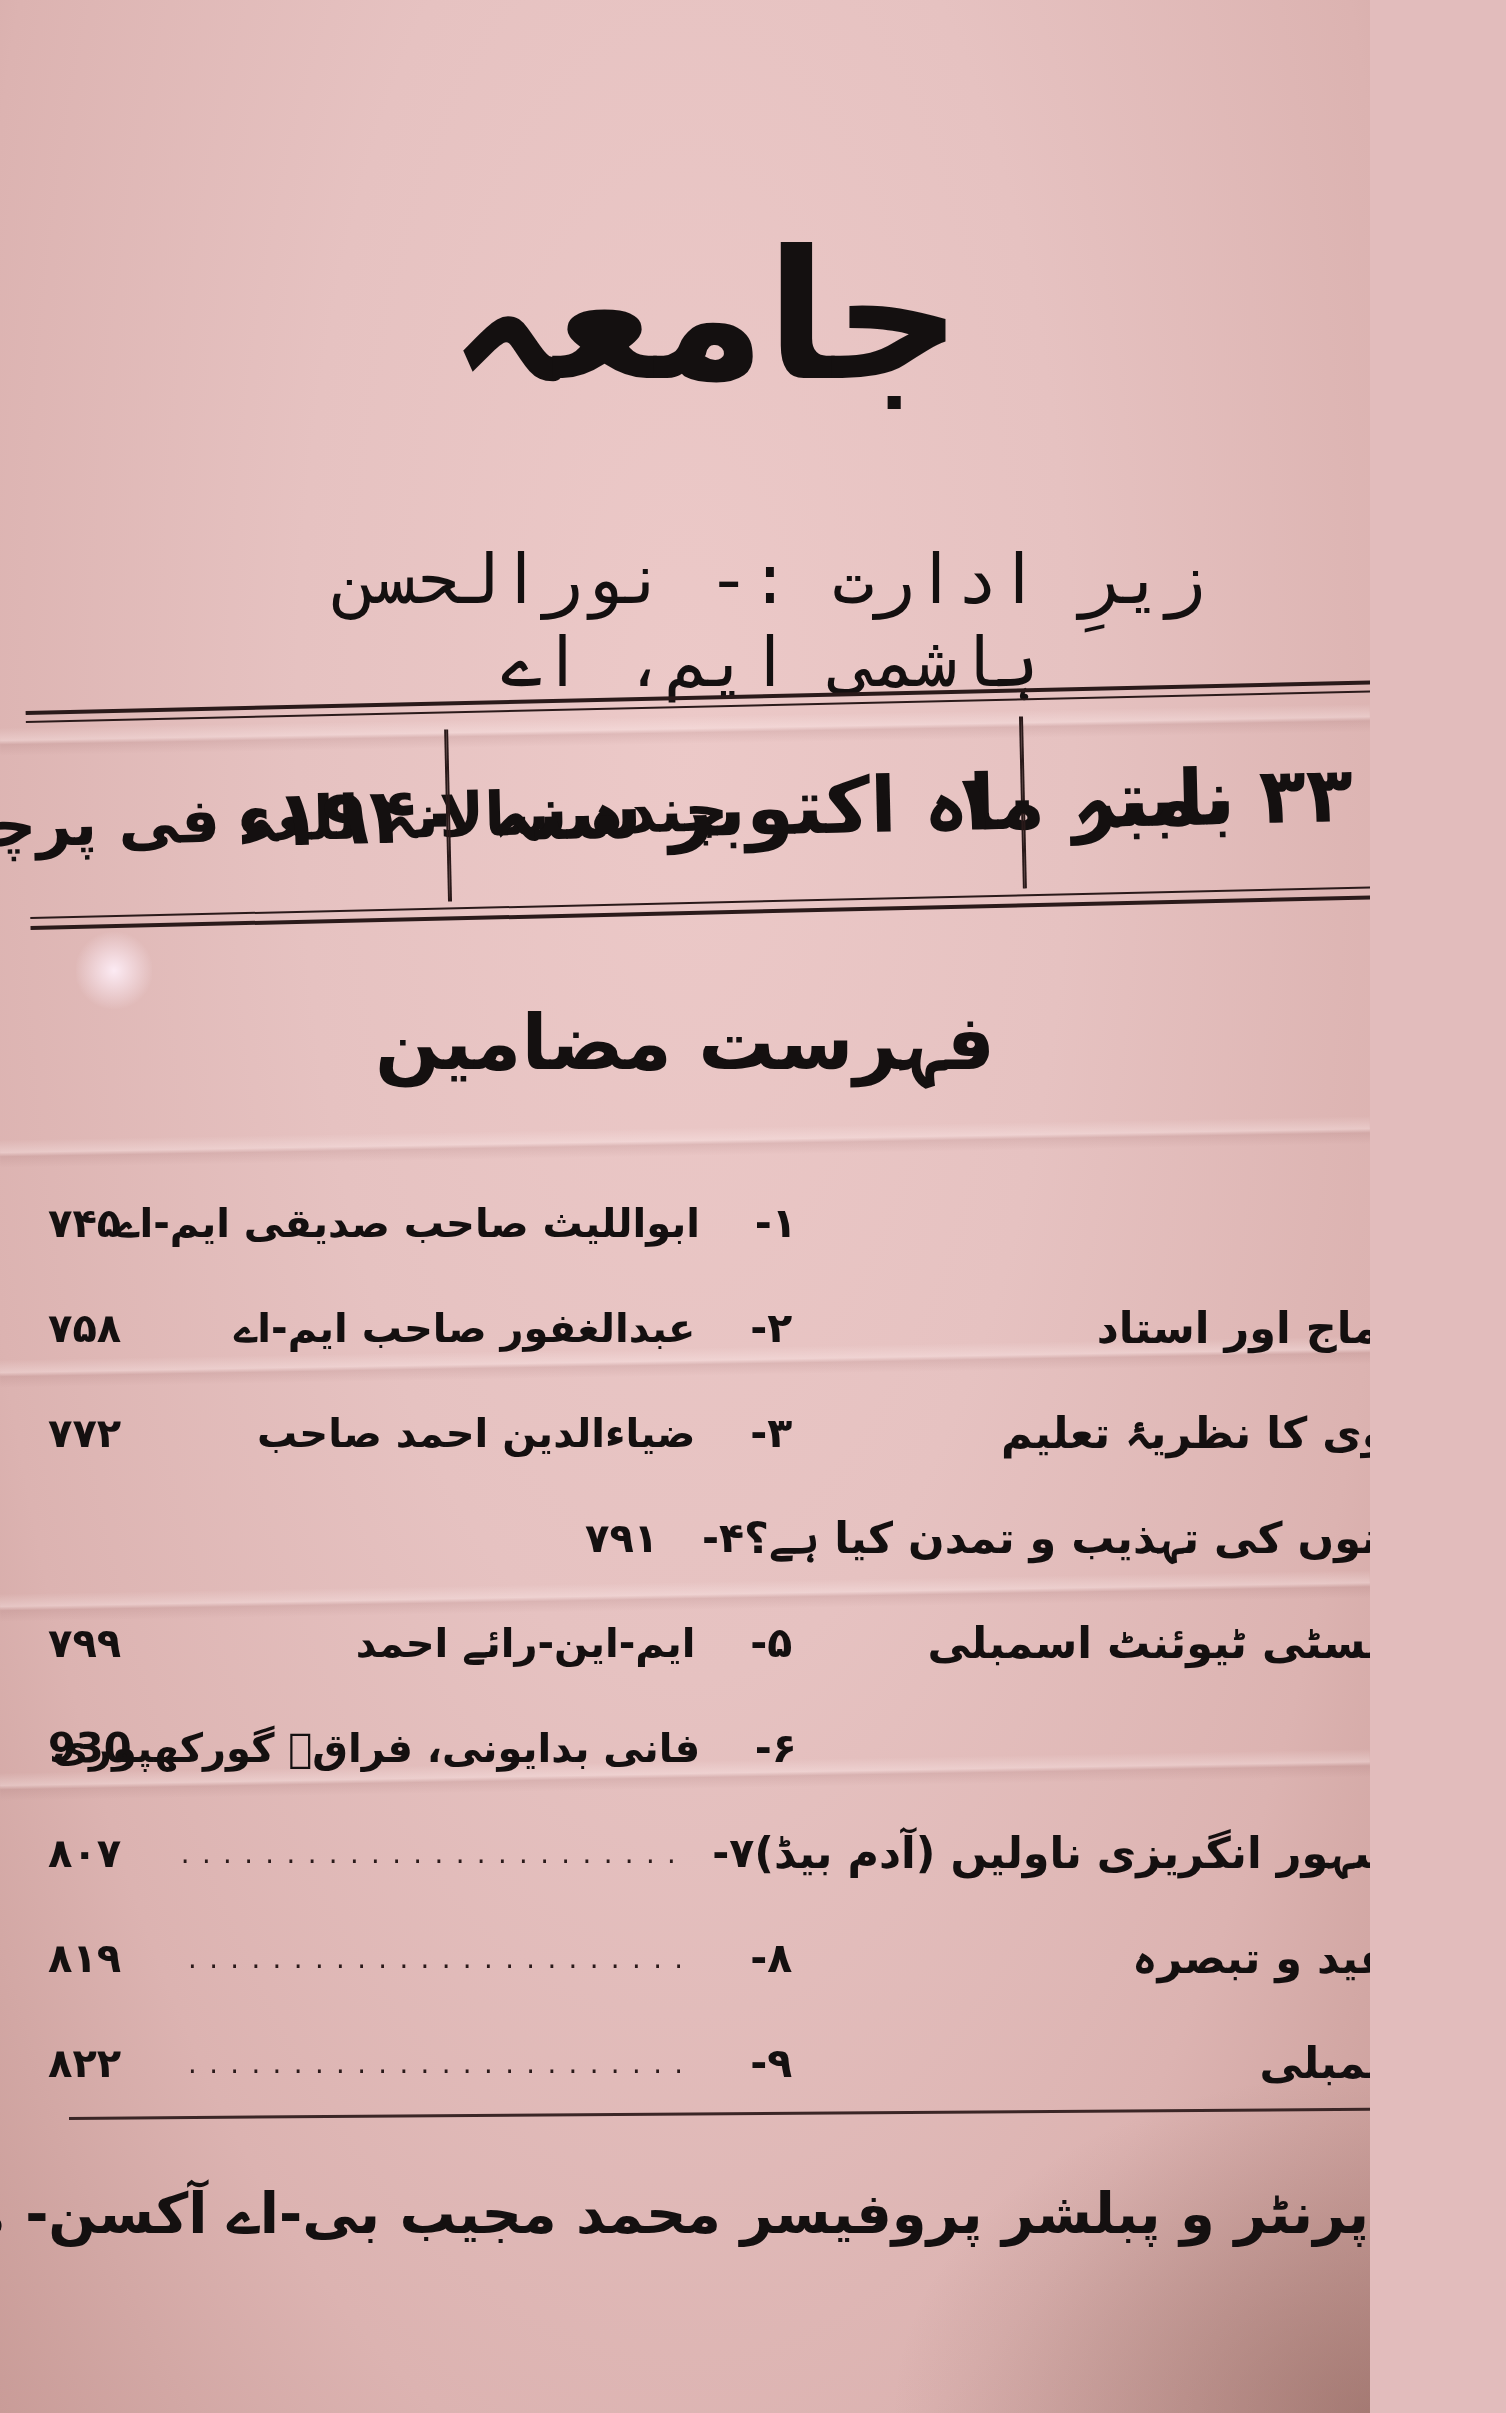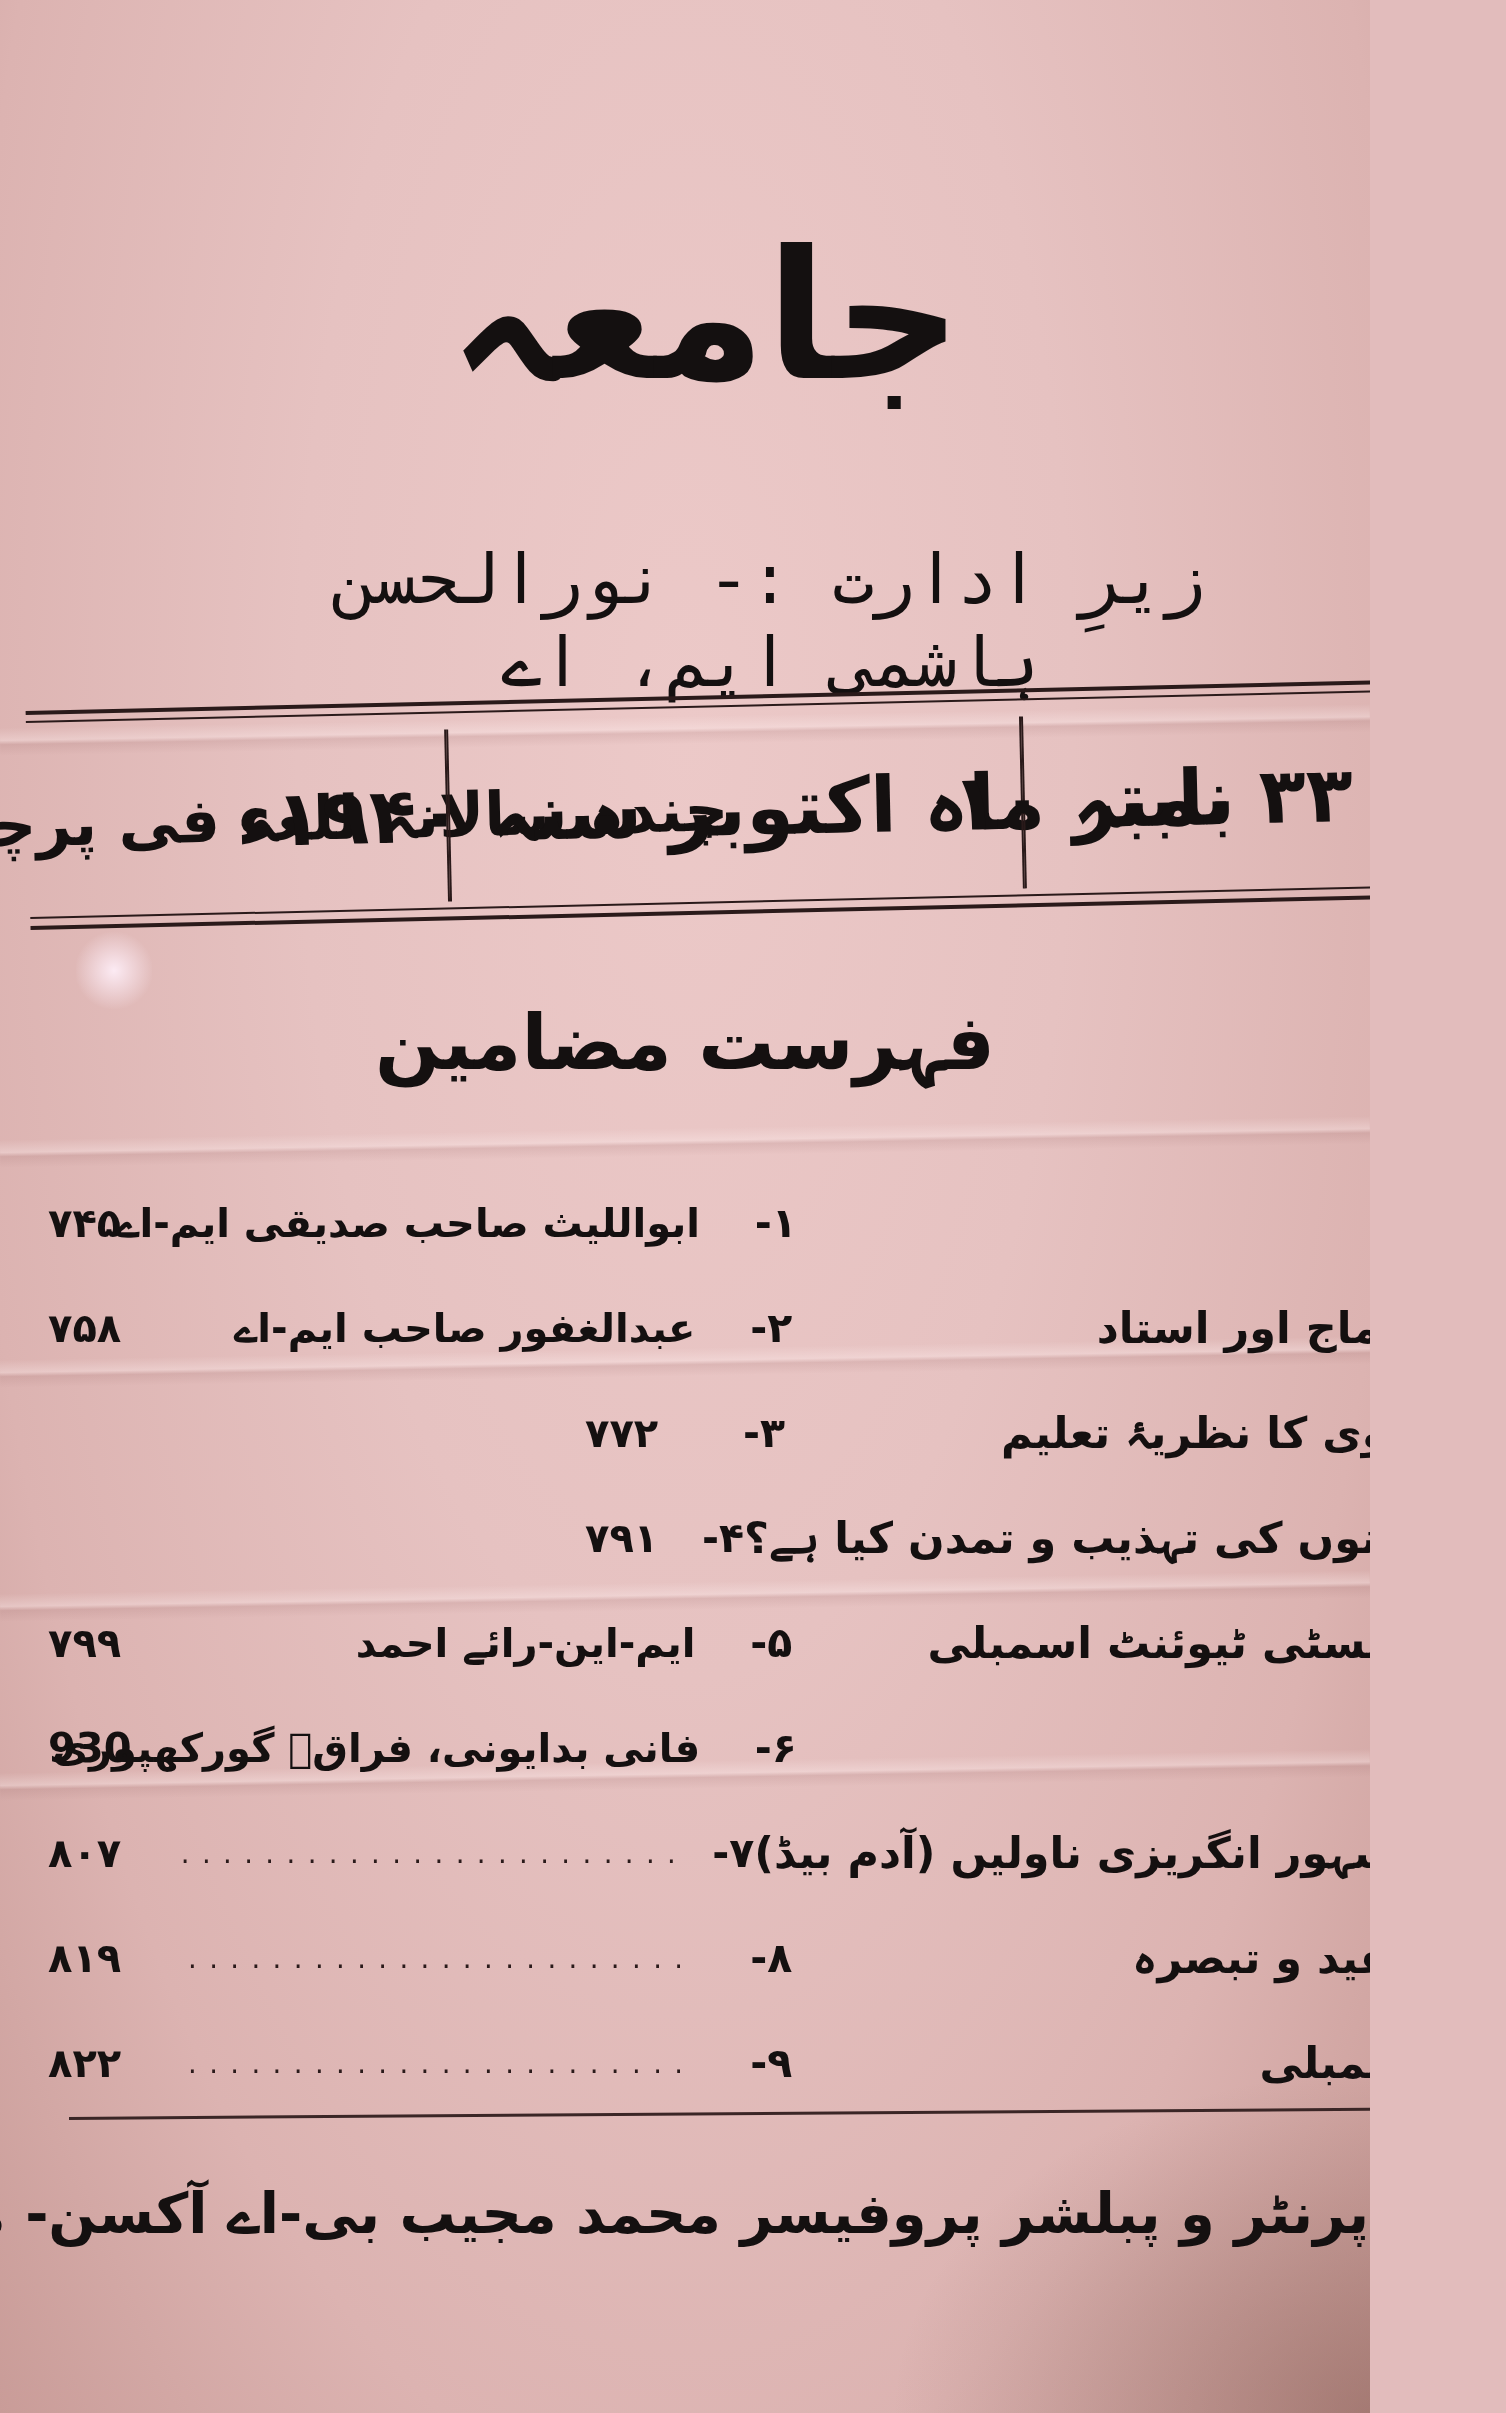--- a/index.html
+++ b/index.html
@@ -143,20 +143,21 @@
           <span class="toc-text">سماج اور استاد</span>
         </div>
       <div class="toc-author urdu">عبدالغفور صاحب ایم-اے</div>
       <div class="toc-page urdu">۷۵۸</div>
     </div>
     <div class="toc-row">
       <div class="toc-title-cell urdu">
           <span class="toc-num">۳-</span>
           <span class="toc-text">ڈیوی کا نظریۂ تعلیم</span>
         </div>
+      <div class="toc-author urdu">ضیاءالدین احمد صاحب</div>
       <div class="toc-page urdu">۷۷۲</div>
     </div>
     <div class="toc-row">
       <div class="toc-title-cell urdu">
           <span class="toc-num">۴-</span>
           <span class="toc-text">ہندوستانی مسلمانوں کی تہذیب و تمدن کیا ہے؟</span>
         </div>
       <div class="toc-page urdu">۷۹۱</div>
     </div>
     <div class="toc-row">

